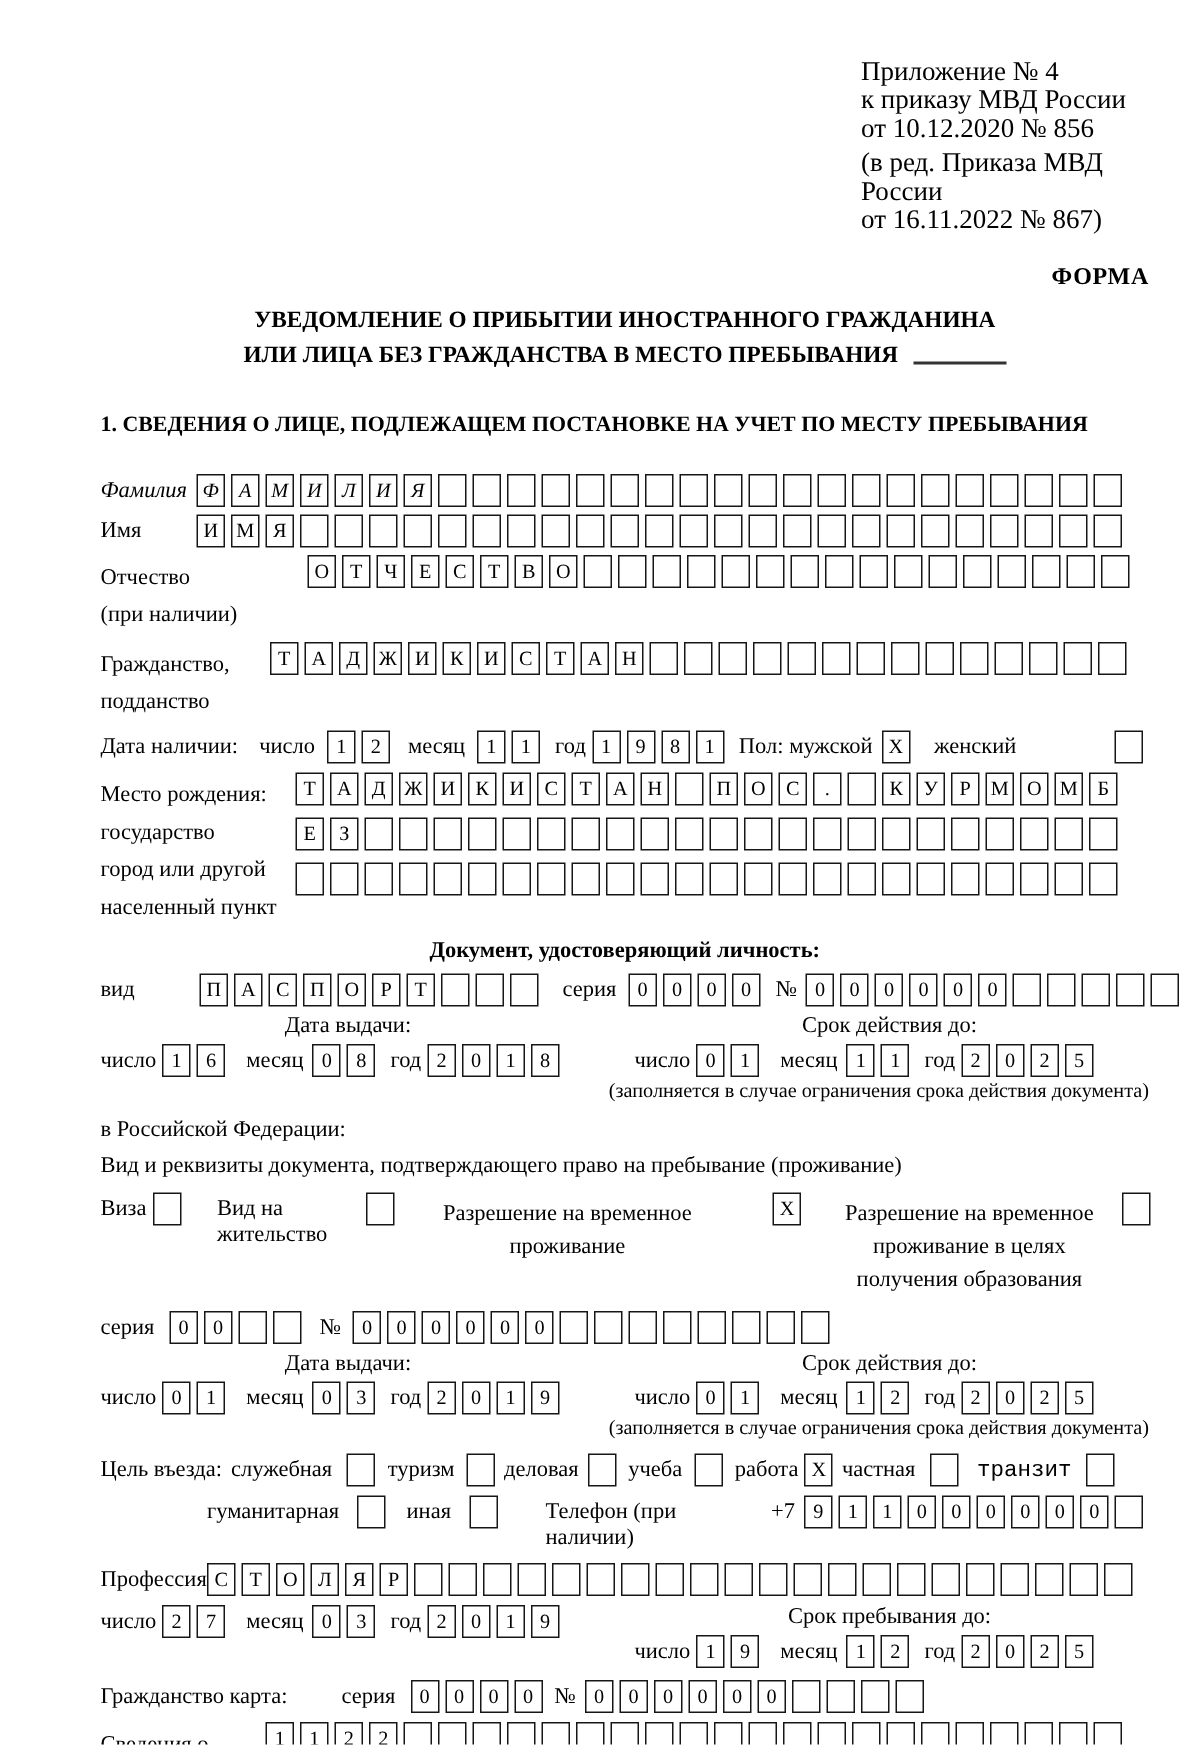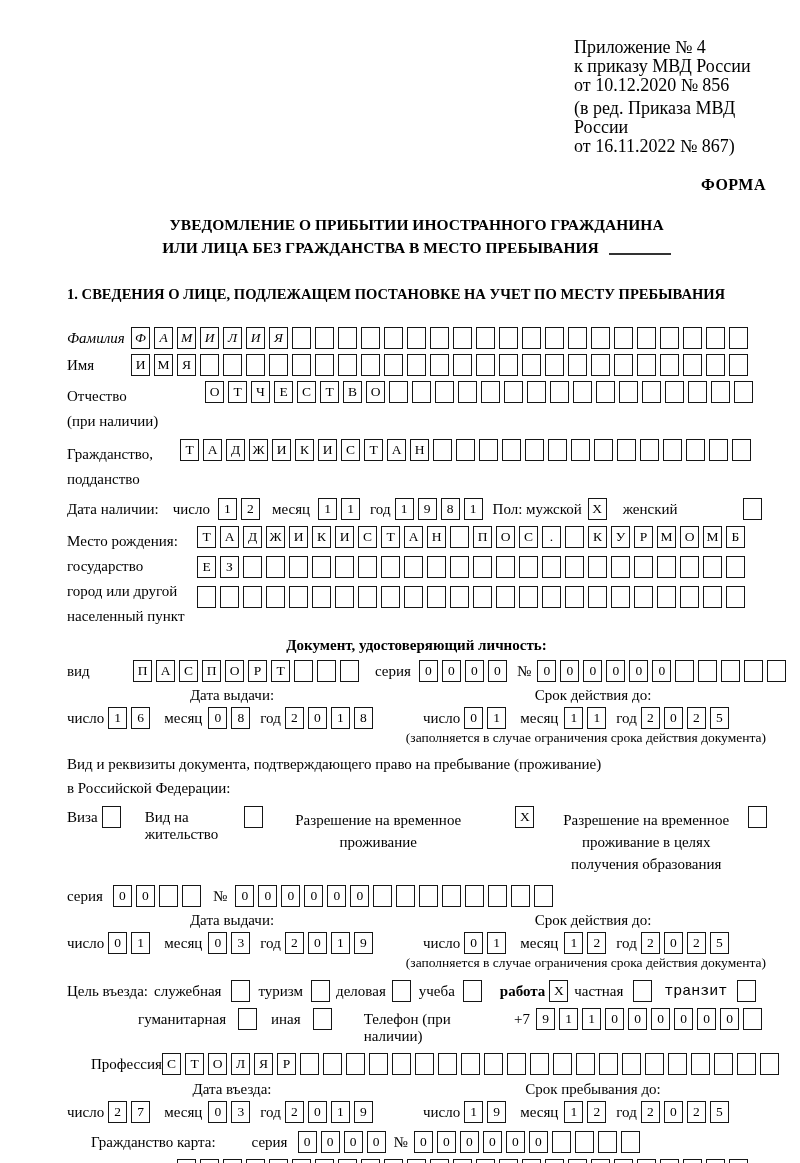--- a/index.html
+++ b/index.html
@@ -6,21 +6,21 @@
   body{width:800px;height:1163px;background:#fff;color:#000;
        font-family:"Liberation Serif","DejaVu Serif",serif;overflow:hidden;}
   .page{padding:38px 34px 0 67px;box-sizing:border-box;width:800px;height:1163px;position:relative;}
 
   
   .annex{margin-left:auto;width:192px;font-size:18px;line-height:19px;}
   .annex .grp2{margin-top:4px;}
   .forma{text-align:right;font-weight:bold;font-size:16px;margin-top:20px;letter-spacing:.5px;}
 
   
-  .title{text-align:center;font-weight:bold;font-size:15.5px;line-height:23px;margin-top:19px;}
+  .title{text-align:center;font-weight:bold;font-size:15.5px;line-height:23px;margin-top:8px;}
   .uline{display:inline-block;width:62px;border-bottom:2px solid #333;margin-left:10px;vertical-align:baseline;transform:translateY(2px);}
   .sec1{font-weight:bold;font-size:14.6px;margin-top:27px;}
 
   
   .row{display:flex;align-items:flex-start;margin-bottom:5px;font-size:15px;}
   .lbl{padding-top:3px;flex:0 0 auto;}
   .boxes{display:flex;flex:0 0 auto;}
   .cell{width:19px;height:22px;box-sizing:border-box;border:1.6px solid #161616;margin-right:4px;
         display:inline-flex;align-items:center;justify-content:center;font-size:13.5px;flex:0 0 auto;background:#fff;}
   .w64{width:64px;} .w113{width:113px;} .w138{width:138px;} .w130{width:130px;} .w71{width:71px;} .w110{width:110px;}
@@ -37,21 +37,21 @@
   .gap10{margin-left:10px;} .gap6{margin-left:6px;} .gap4{margin-left:4px;}
   .note{font-size:13.5px;text-align:right;margin:1px 0 6px 0;}
 
   .plain{font-size:15px;line-height:24px;}
   .opts{display:flex;align-items:flex-start;margin:6px 0 10px 0;font-size:15px;}
   .opt{display:flex;align-items:flex-start;}
   .optxt{padding-top:3px;}
   .ctr{text-align:center;line-height:22px;}
   .purp{display:flex;align-items:flex-start;font-size:15px;margin-top:9px;}
   .purp .t{padding-top:3px;}
-  .mt6{margin-top:6px;} .mt8{margin-top:8px;margin-left:24px;}
+  .mt6{margin-top:6px;} .mt8{margin-top:8px;}
 </style>
 </head>
 <body>
 
 <div class="page">
 
   <div class="annex">
     <div>Приложение № 4</div>
     <div>к приказу МВД России</div>
     <div>от 10.12.2020 № 856</div>
@@ -395,22 +395,22 @@
             <span class="cell">2</span>
             <span class="cell">0</span>
             <span class="cell">2</span>
             <span class="cell">5</span>
           </div>
       </div>
     </div>
   </div>
   <div class="note">(заполняется в случае ограничения срока действия документа)</div>
 
+  <div class="plain">в Российской Федерации:</div>
   <div class="plain">Вид и реквизиты документа, подтверждающего право на пребывание (проживание)</div>
-  <div class="plain">в Российской Федерации:</div>
 
   <div class="opts">
     <div class="opt">
       <span class="optxt">Виза</span>
       <span class="cell" style="margin-left:4px;"></span>
     </div>
     <div class="opt" style="margin-left:20px;">
       <span class="optxt">Вид на жительство</span>
       <span class="cell" style="margin-left:26px;"></span>
     </div>
@@ -502,21 +502,21 @@
   <div class="purp">
     <span class="t">Цель въезда:</span>
     <span class="t" style="margin-left:6px;">служебная</span>
     <span class="cell" style="margin-left:10px;"></span>
     <span class="t" style="margin-left:4px;">туризм</span>
     <span class="cell" style="margin-left:8px;"></span>
     <span class="t" style="margin-left:2px;">деловая</span>
     <span class="cell" style="margin-left:6px;"></span>
     <span class="t" style="margin-left:4px;">учеба</span>
     <span class="cell" style="margin-left:8px;"></span>
-    <span class="t" style="margin-left:14px;font-weight:bold;">работа</span>
+    <span class="t" style="margin-left:4px;">работа</span>
     <span class="cell" style="margin-left:4px;">X</span>
     <span class="t" style="margin-left:2px;">частная</span>
     <span class="cell" style="margin-left:10px;"></span>
     <span class="t" style="margin-left:8px;font-family:Liberation Mono, monospace;">транзит</span>
     <span class="cell" style="margin-left:10px;"></span>
   </div>
 
   <div class="purp mt6" style="margin-left:71px;">
     <span class="t">гуманитарная</span>
     <span class="cell" style="margin-left:12px;"></span>
@@ -566,21 +566,20 @@
         <span class="cell"></span>
         <span class="cell"></span>
         <span class="cell"></span>
         <span class="cell"></span>
         <span class="cell"></span>
       </div>
   </div>
 
   <div class="dpair mt6">
     <div class="dcol-l">
-      <div class="dhdr">Дата въезда:</div>
       <div class="dflds">
         <span class="t">число</span>
         <div class="boxes gap4">
             <span class="cell">2</span>
             <span class="cell">7</span>
           </div>
         <span class="t gap10" style="margin-right:6px;">месяц</span>
         <div class="boxes">
             <span class="cell">0</span>
             <span class="cell">3</span>

